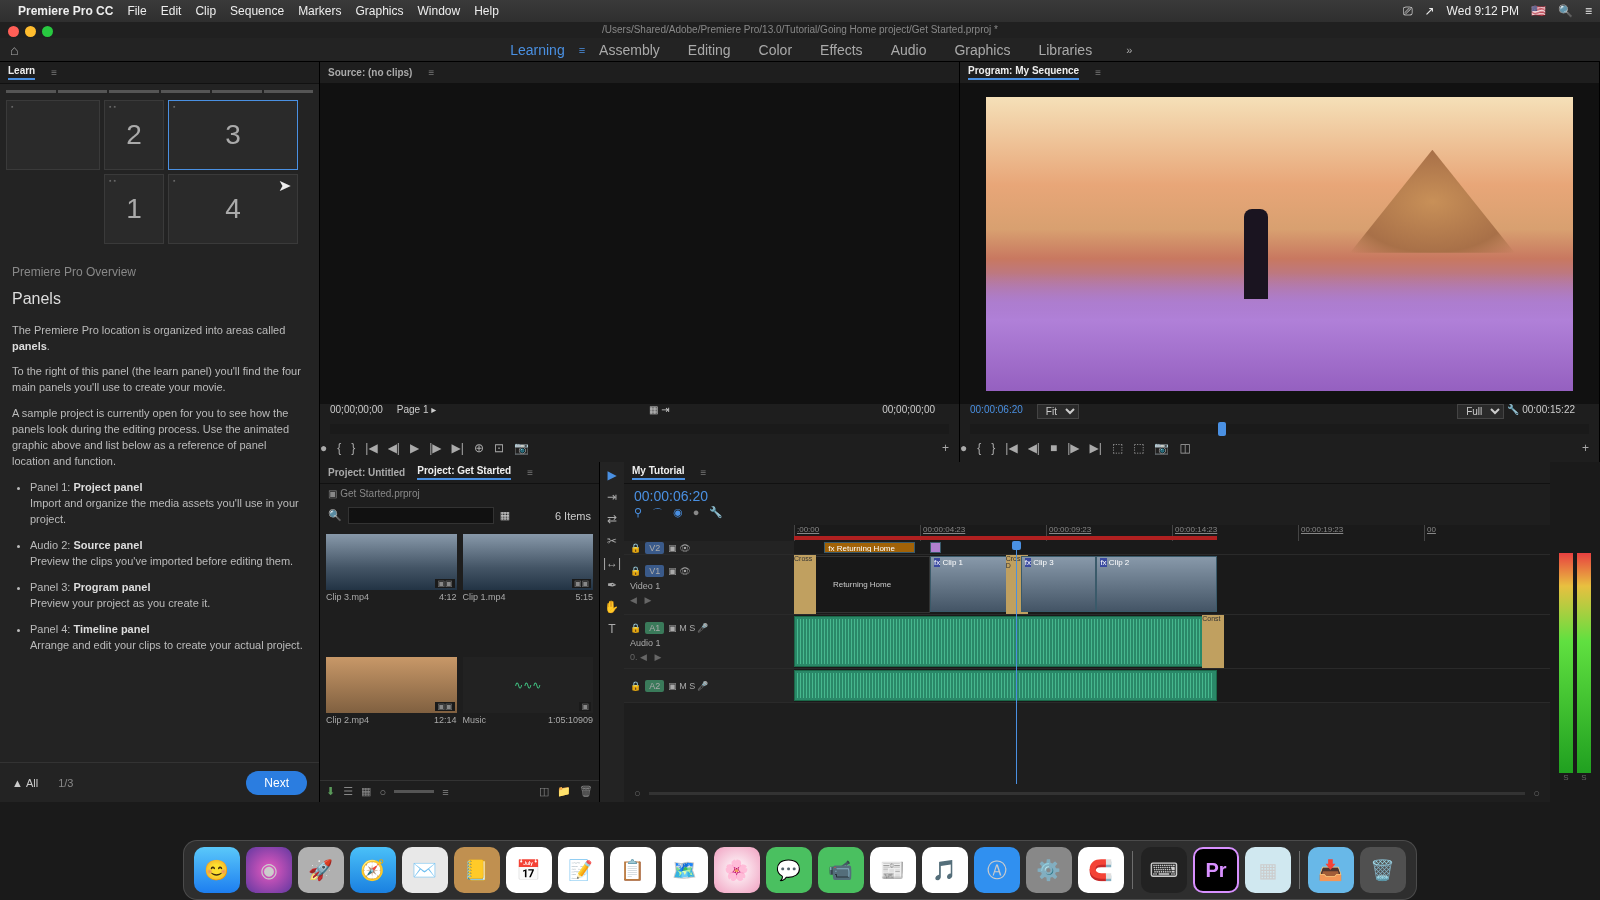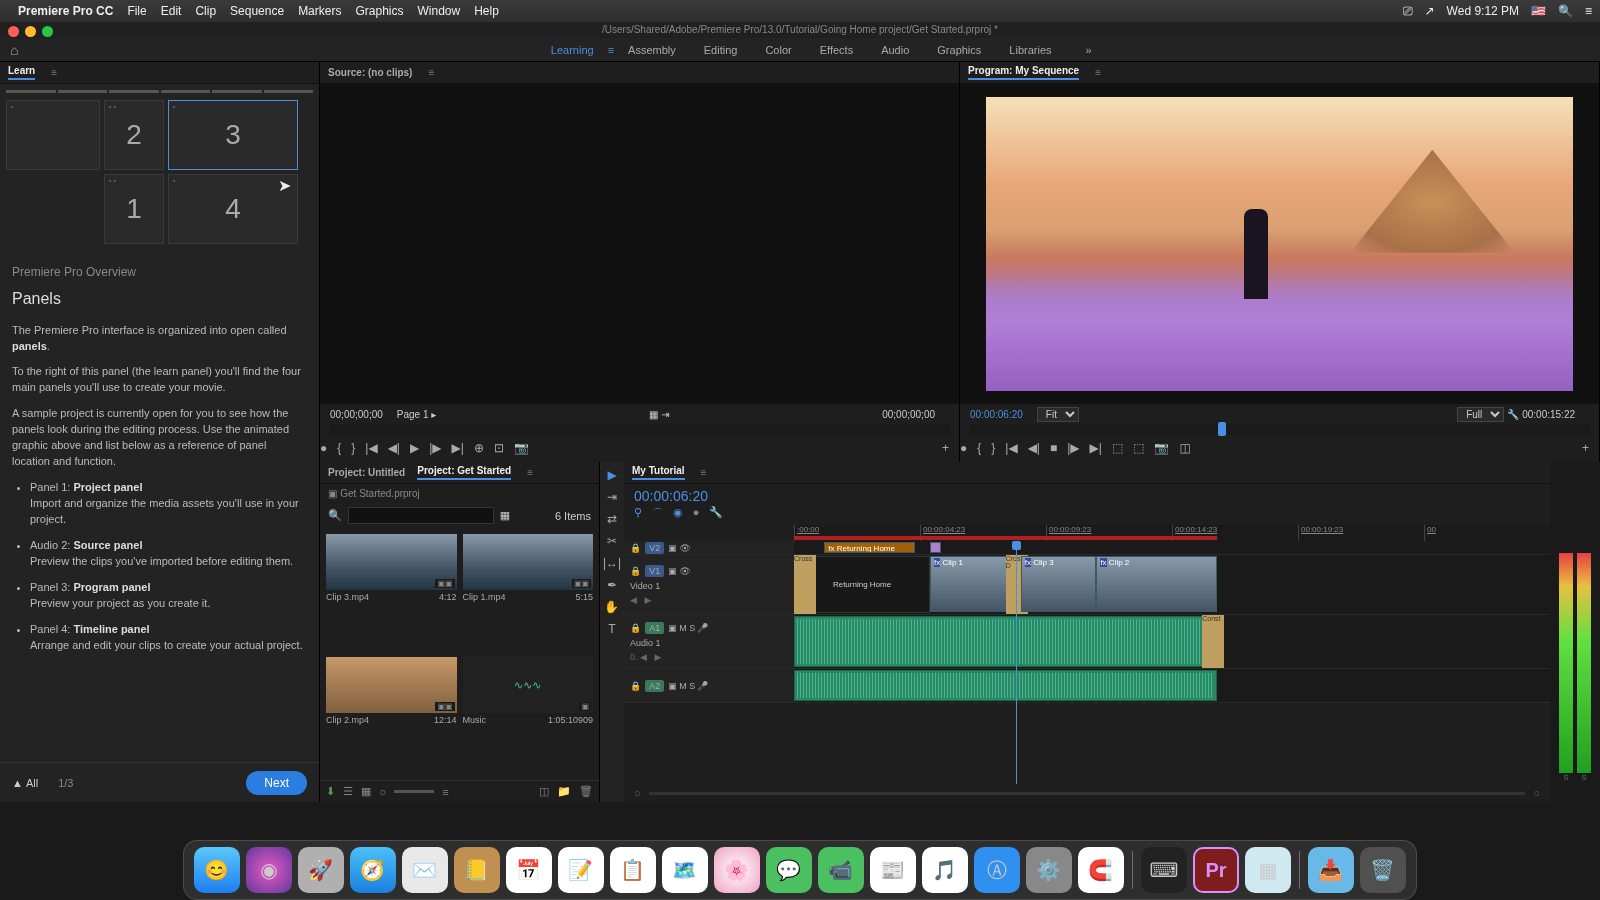--- a/index.html
+++ b/index.html
@@ -15,21 +15,21 @@
 .traffic { display:flex; gap:6px; position:absolute; top:26px; left:8px; }
 .traffic span { width:11px; height:11px; border-radius:50%; display:block; }
 
 
 .titlebar { height:16px; background:#202020; text-align:center; color:#888; font-size:10px; line-height:16px; position:relative; }
 
 
 .workspace-row { height:24px; background:#232323; display:flex; align-items:center; padding:0 10px; border-bottom:1px solid #000; }
 .home-icon { color:#aaa; font-size:14px; margin-right:20px; }
 .ws-spacer { flex:1; }
-.ws-tab { margin:0 14px; color:#aaa; font-size:11px; cursor:pointer; }
+.ws-tab { margin:0 14px; color:#aaa; font-size:14px; cursor:pointer; }
 .ws-tab.active { color:#4a90e2; }
 .ws-more { margin-left:20px; color:#aaa; }
 
 
 .main { display:flex; height:calc(900px - 22px - 16px - 24px - 80px - 18px); }
 .learn-col { width:320px; background:#232323; border-right:1px solid #000; display:flex; flex-direction:column; }
 .center-col { flex:1; display:flex; flex-direction:column; }
 
 
 .panel-tabs { height:22px; background:#1e1e1e; display:flex; align-items:center; padding:0 8px; font-size:10px; color:#aaa; border-bottom:1px solid #111; }
@@ -59,21 +59,21 @@
 
 
 .upper { height:400px; display:flex; }
 .source-pane,.program-pane { flex:1; background:#1e1e1e; display:flex; flex-direction:column; border-right:1px solid #000; }
 .monitor-canvas { flex:1; background:#111; display:flex; align-items:center; justify-content:center; position:relative; }
 .program-img { width:92%; height:92%; background:linear-gradient(180deg,#f5e0b8 0%,#e8a678 30%,#d8a070 45%,#c87860 55%,#a878c0 70%,#8858a0 100%); position:relative; overflow:hidden; }
 .program-img::before { content:""; position:absolute; right:10%; top:18%; width:28%; height:35%; background:radial-gradient(ellipse at center,#c89058 0%,#a87048 70%,transparent 100%); clip-path:polygon(0 100%,50% 0,100% 100%); }
 .program-img .figure { position:absolute; left:44%; top:38%; width:24px; height:90px; background:#1a1420; border-radius:8px 8px 0 0; }
 .program-img .flowers { position:absolute; bottom:0; left:0; right:0; height:40%; background:linear-gradient(0deg,#9560c0 0%,#b080d8 60%,transparent 100%); }
 
-.monitor-bar { height:20px; display:flex; align-items:center; padding:0 10px; font-size:10px; }
+.monitor-bar { height:20px; display:flex; align-items:flex-start; padding:0 10px; font-size:10px; }
 .monitor-bar .tc { color:#4a90e2; margin-right:14px; }
 .monitor-bar .tc.white { color:#ccc; }
 .monitor-bar select { background:#2a2a2a; border:1px solid #444; color:#ccc; font-size:10px; padding:0 4px; }
 .monitor-bar .sp { flex:1; }
 
 .transport { height:28px; display:flex; align-items:center; justify-content:center; gap:10px; color:#aaa; font-size:12px; }
 .transport span { cursor:pointer; }
 .transport .right { margin-left:auto; margin-right:10px; }
 .scrub { height:10px; background:#1a1a1a; margin:0 10px; position:relative; }
 .scrub .head { position:absolute; top:-2px; width:8px; height:14px; background:#4a90e2; border-radius:2px; }
@@ -215,21 +215,21 @@
         <div class="ldbox ld5">
             <span class="tabbits">▪</span>
             <span>4</span>
           </div>
       </div>
       <span class="cursor" style="top:176px;left:278px">➤</span>
     </div>
     <div class="learn-text">
       <div class="crumb">Premiere Pro Overview</div>
       <h2>Panels</h2>
-      <p><span>The Premiere Pro interface is organized into open called</span> <b>panels</b>.</p>
+      <p><span>The Premiere Pro location is organized into areas called</span> <b>panels</b>.</p>
       <p>To the right of this panel (the learn panel) you'll find the four main panels you'll use to create your movie.</p>
       <p>A sample project is currently open for you to see how the panels look during the editing process. Use the animated graphic above and list below as a reference of panel location and function.</p>
       <ul>
         <li><span>Panel 1: </span><b>Project panel</b><br><span>Import and organize the media assets you'll use in your project.</span></li>
         <li><span>Audio 2: </span><b>Source panel</b><br><span>Preview the clips you've imported before editing them.</span></li>
         <li><span>Panel 3: </span><b>Program panel</b><br><span>Preview your project as you create it.</span></li>
         <li><span>Panel 4: </span><b>Timeline panel</b><br><span>Arrange and edit your clips to create your actual project.</span></li>
       </ul>
     </div>
     <div class="learn-foot">
@@ -516,19 +516,19 @@
     <div class="app" style="background:radial-gradient(circle,#fff,#f0a0c0)">🌸</div>
     <div class="app" style="background:#4ac060">💬</div>
     <div class="app" style="background:#4ac060">📹</div>
     <div class="app" style="background:#fff;color:#e04040">📰</div>
     <div class="app" style="background:#fff;color:#e04080">🎵</div>
     <div class="app" style="background:#3090f0">Ⓐ</div>
     <div class="app" style="background:#888">⚙️</div>
     <div class="app" style="background:#fff;color:#e04040">🧲</div>
     <div style="width:1px;background:rgba(255,255,255,.3);margin:4px 2px"></div>
     <div class="app" style="background:#222">⌨</div>
-    <div class="app" style="background:#7f1d1d;color:#d890ff;font-weight:bold;border:2px solid #d890ff">Pr</div>
+    <div class="app" style="background:#000000;color:#d890ff;font-weight:bold;border:2px solid #d890ff">Pr</div>
     <div class="app" style="background:#d0e8f0">▦</div>
     <div style="width:1px;background:rgba(255,255,255,.3);margin:4px 2px"></div>
     <div class="app" style="background:#68b8e8">📥</div>
     <div class="app" style="background:#505050">🗑️</div>
   </div>
 </div>
 
 </body></html>

